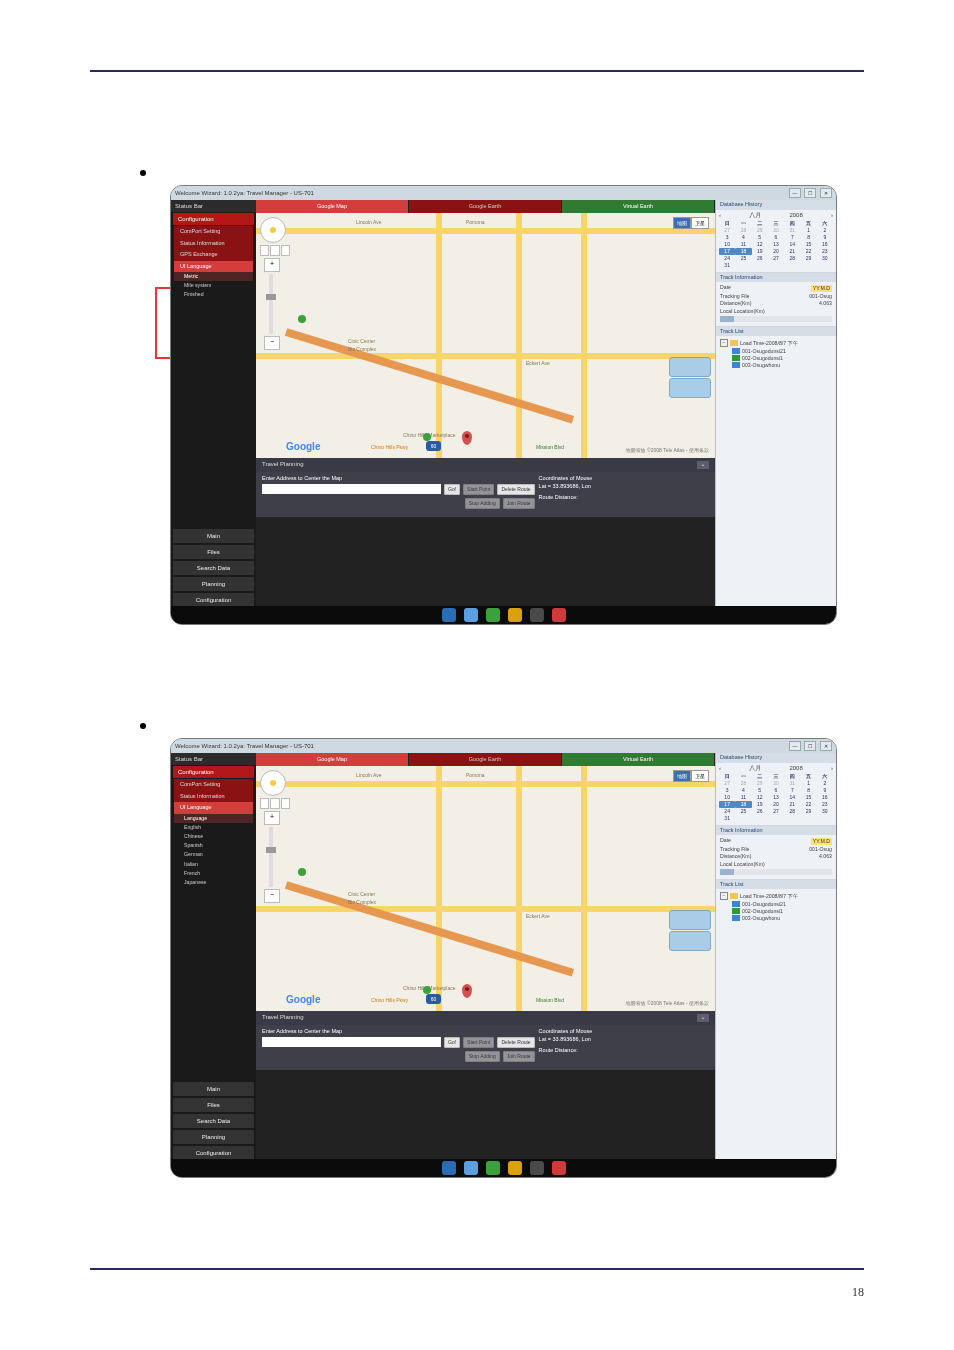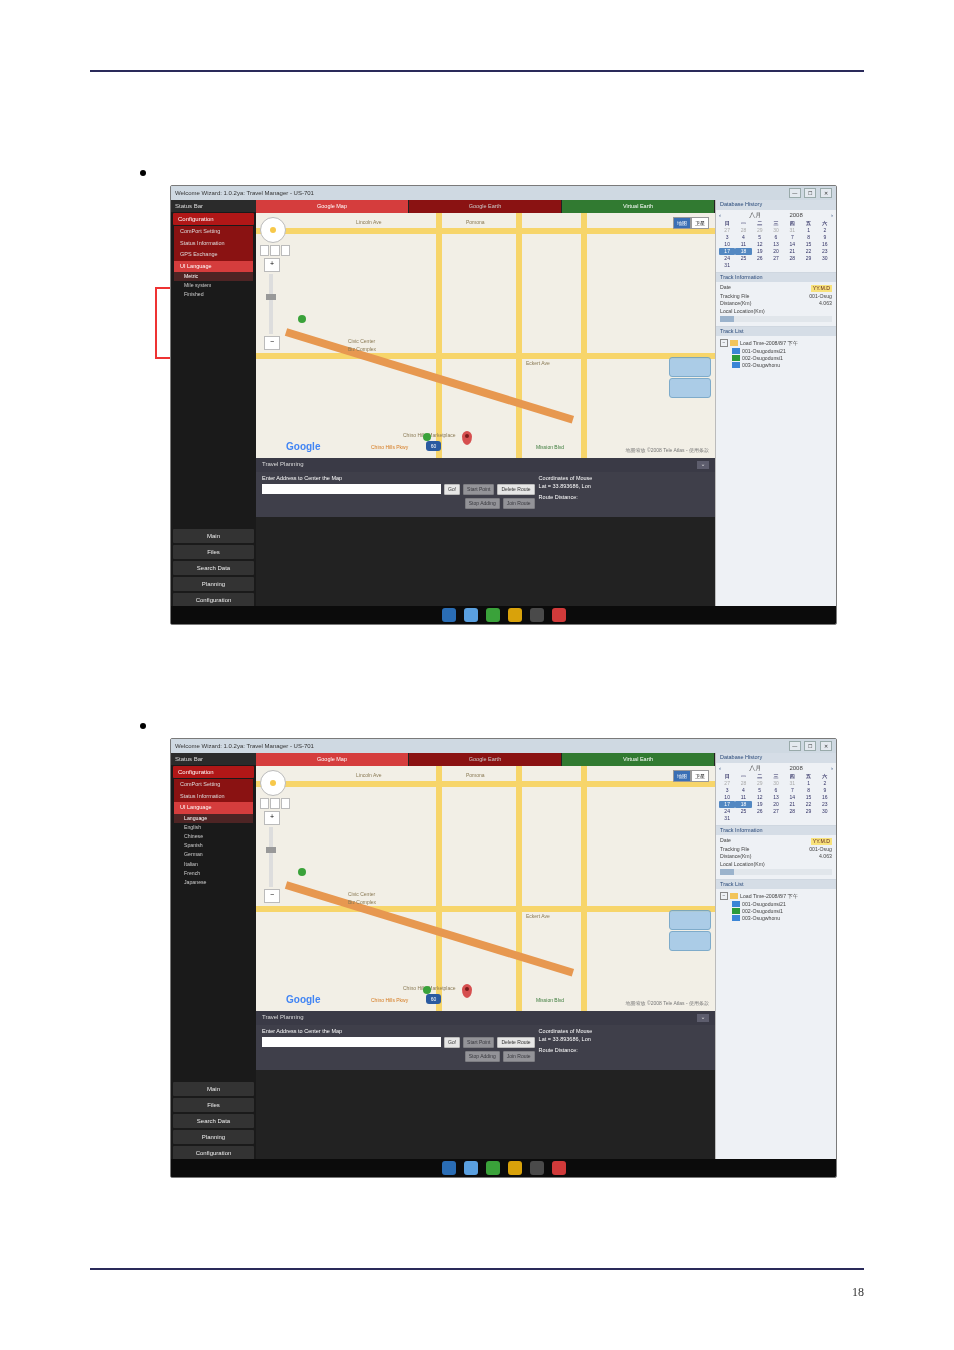--- a/index.html
+++ b/index.html
@@ -44,21 +44,21 @@
   .bullet1 { top: 170px; }
   .bullet2 { top: 723px; }
 
   
   .app-window {
     position: absolute;
     left: 170px;
     width: 665px;
     background: #e9eef2;
     border: 1px solid #7a7a7a;
-    border-radius: 2px;
+    border-radius: 12px;
     overflow: hidden;
     font-size: 6px;
     line-height: 1;
   }
   .app1 { top: 185px; height: 438px; }
   .app2 { top: 738px; height: 438px; }
 
   .titlebar {
     height: 14px;
     background: #cfd9e2;

